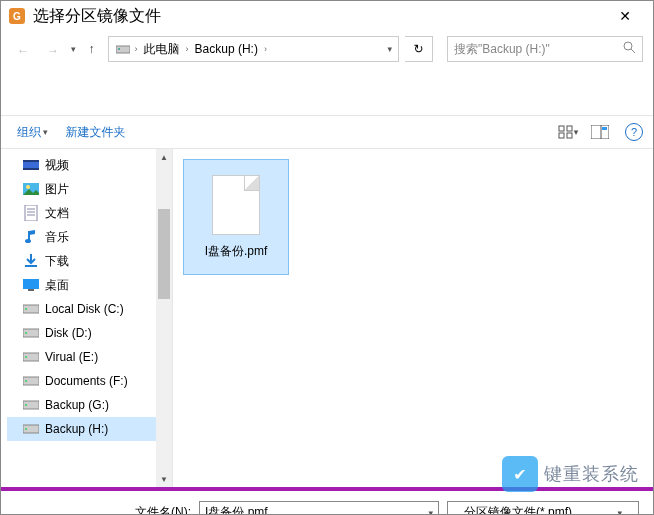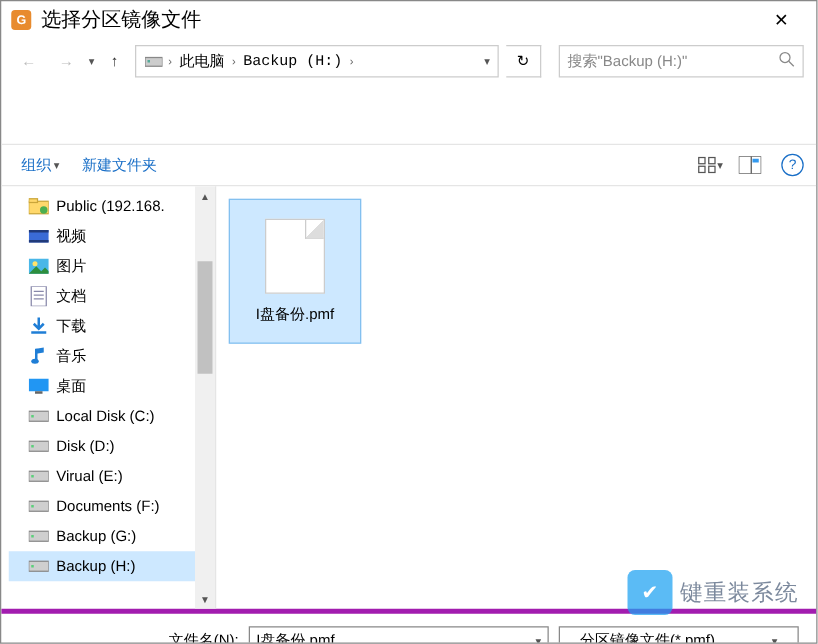--- a/index.html
+++ b/index.html
@@ -7,21 +7,21 @@
   .titlebar { height: 30px; display: flex; align-items: center; padding: 0 8px; }
   .titlebar .app-icon { width: 16px; height: 16px; background: #e88b2e; border-radius: 3px; margin-right: 8px; display:flex; align-items:center; justify-content:center; color:#fff; font-size:10px; font-weight:bold;}
   .titlebar .title { flex: 1; font-size: 16px; }
   .titlebar .close { width: 40px; text-align: center; font-size: 14px; cursor: default; }
   .navbar { height: 36px; display: flex; align-items: center; padding: 0 10px; gap: 6px; }
   .nav-btn { width: 24px; height: 24px; display: flex; align-items: center; justify-content: center; color: #555; }
   .nav-btn.dis { color: #bbb; }
   .nav-up { width:20px; height:24px; display:flex; align-items:center; justify-content:center; color:#333;}
   .addressbar { flex: 1; height: 26px; border: 1px solid #ccc; display: flex; align-items: center; padding: 0 6px; gap: 4px; }
   .addressbar .sep { color: #666; font-size: 9px; }
-  .addressbar .crumb { padding: 0 2px; font-family: Liberation Mono, monospace; }
+  .addressbar .crumb { padding: 0 2px; }
   .addr-drop { margin-left:auto; color:#555; }
   .refresh { width: 28px; height: 26px; border: 1px solid #ccc; border-left: none; display: flex; align-items: center; justify-content: center; }
   .searchbox { width: 196px; height: 26px; border: 1px solid #ccc; margin-left: 8px; display: flex; align-items: center; padding: 0 6px; color: #888; }
   .searchbox span.lbl { flex:1; }
   .toolbar { height: 34px; border-top: 1px solid #e5e5e5; border-bottom: 1px solid #e5e5e5; display: flex; align-items: center; padding: 0 10px; gap: 6px; margin-top: 48px; }
   .toolbar .tb-item { color: #1a6fc7; padding: 4px 6px; display:flex; align-items:center; gap:2px;}
   .toolbar .spacer { flex: 1; }
   .toolbar .view-btn { width: 26px; height: 22px; border: 1px solid transparent; display:flex; align-items:center; justify-content:center;}
   .toolbar .view-btn svg { display:block; }
   .toolbar .help { width: 18px; height: 18px; border-radius: 50%; border: 1px solid #1a6fc7; color: #1a6fc7; display:flex; align-items:center; justify-content:center; font-size:11px; margin-left:6px;}
@@ -130,30 +130,20 @@
     <span>?</span>
   </div>
 </div>
 
 <div class="body">
   <div class="sidebar">
     <div class="tree" id="tree">
         <div class="tree-item">
           <span class="ico">
             <svg width="16" height="14">
-              <rect x="0" y="3" width="16" height="10" fill="#ffd86b" stroke="#caa53a"></rect>
-              <rect x="0" y="1" width="7" height="3" fill="#ffd86b" stroke="#caa53a"></rect>
-              <circle cx="12" cy="10" r="3" fill="#4caf50"></circle>
-            </svg>
-          </span>
-          <span>Public (192.168.</span>
-        </div>
-        <div class="tree-item">
-          <span class="ico">
-            <svg width="16" height="14">
               <rect x="0" y="2" width="16" height="10" fill="#3a6bd6"></rect>
               <rect x="0" y="2" width="16" height="2" fill="#203a7a"></rect>
               <rect x="0" y="10" width="16" height="2" fill="#203a7a"></rect>
             </svg>
           </span>
           <span>视频</span>
         </div>
         <div class="tree-item">
           <span class="ico">
             <svg width="16" height="14">
@@ -170,36 +160,36 @@
               <rect x="1" y="0" width="12" height="16" fill="#fff" stroke="#88a"></rect>
               <line x1="3" y1="4" x2="11" y2="4" stroke="#88a"></line>
               <line x1="3" y1="7" x2="11" y2="7" stroke="#88a"></line>
               <line x1="3" y1="10" x2="11" y2="10" stroke="#88a"></line>
             </svg>
           </span>
           <span>文档</span>
         </div>
         <div class="tree-item">
           <span class="ico">
-            <svg width="16" height="16">
-              <path d="M8 1 L8 9 M4 6 L8 10 L12 6" stroke="#1f7ed6" stroke-width="2" fill="none"></path>
-              <line x1="2" y1="13" x2="14" y2="13" stroke="#1f7ed6" stroke-width="2"></line>
-            </svg>
-          </span>
-          <span>下载</span>
-        </div>
-        <div class="tree-item">
-          <span class="ico">
             <svg width="14" height="16">
               <path d="M5 2 L5 12" stroke="#1f7ed6" stroke-width="2"></path>
               <ellipse cx="4" cy="12" rx="3" ry="2" fill="#1f7ed6"></ellipse>
               <path d="M5 2 L11 1 L11 5 L5 6" fill="#1f7ed6"></path>
             </svg>
           </span>
           <span>音乐</span>
+        </div>
+        <div class="tree-item">
+          <span class="ico">
+            <svg width="16" height="16">
+              <path d="M8 1 L8 9 M4 6 L8 10 L12 6" stroke="#1f7ed6" stroke-width="2" fill="none"></path>
+              <line x1="2" y1="13" x2="14" y2="13" stroke="#1f7ed6" stroke-width="2"></line>
+            </svg>
+          </span>
+          <span>下载</span>
         </div>
         <div class="tree-item">
           <span class="ico">
             <svg width="16" height="14">
               <rect x="0" y="1" width="16" height="10" fill="#2196f3"></rect>
               <rect x="5" y="11" width="6" height="2" fill="#666"></rect>
             </svg>
           </span>
           <span>桌面</span>
         </div>

